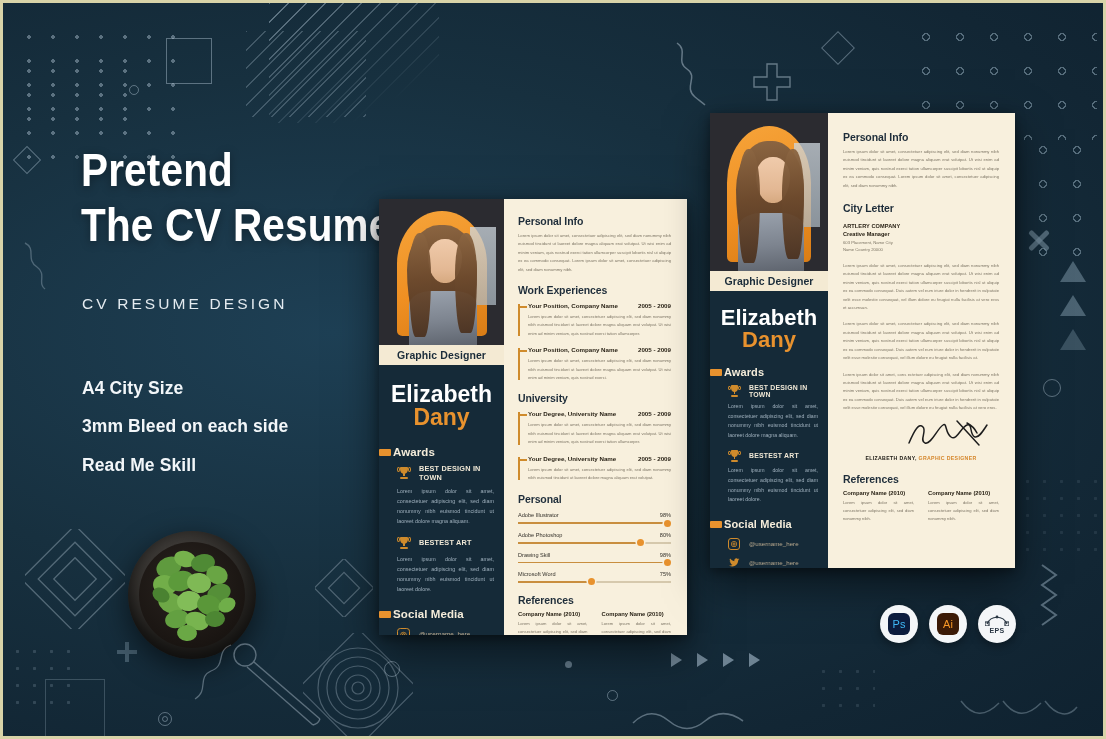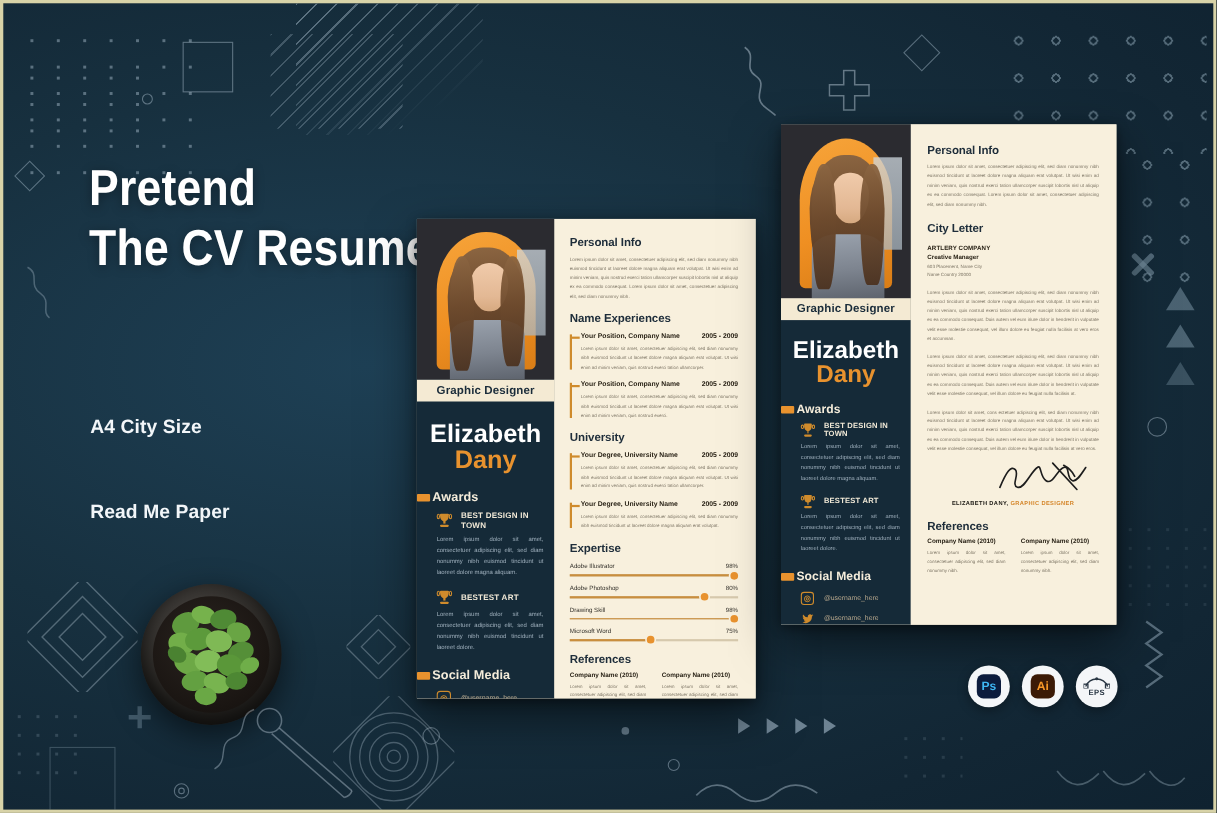--- a/index.html
+++ b/index.html
@@ -177,21 +177,21 @@
   .refcol .rttl { color:#2a2317; font-weight:700; }
 
   
   .badge {
     position:absolute; border-radius:50%; background:#f4f6f8;
     display:flex; align-items:center; justify-content:center;
     box-shadow:0 3px 10px rgba(0,0,0,.35);
   }
   .appsq {
     border-radius:6px; display:flex; align-items:center; justify-content:center;
-    font-weight:700; font-family:"Liberation Sans",sans-serif;
+    font-weight:400; font-family:"Liberation Sans",sans-serif;
   }
   .psq { background:#0c1c3d; color:#3fb7f5; }
   .aisq { background:#3b1a06; color:#f79727; }
   .epslbl { font-size:7px; color:#2a3744; letter-spacing:.3px; font-weight:700; }
 </style>
 </head>
 <body>
 
 <div id="stage">
 
@@ -347,22 +347,24 @@
     <svg width="120" height="30" viewBox="0 0 120 30">
       <path d="M2 8 C14 24, 26 24, 40 10 M44 8 C56 24, 68 24, 82 10 M86 8 C98 24, 110 24, 118 14" fill="none" stroke="rgba(190,210,224,.32)" stroke-width="1.5"></path>
     </svg>
   </div>
   <div class="deco dotgrid faint" style="left:812px;top:660px;width:60px;height:56px;opacity:.7;"></div>
 
   <div class="headline">
     <div>Pretend</div>
     <div>The CV Resume</div>
   </div>
+  <div class="subline">CV RESUME DESIGN</div>
   <div class="feat" style="top:375px;">A4 City Size</div>
-  <div class="feat" style="top:452px;">Read Me Paper</div>
+  <div class="feat" style="top:413px;">3mm Bleed on each side</div>
+  <div class="feat" style="top:452px;">Read Me Skill</div>
 
   <div class="card" style="left:376px;top:196px;width:308px;height:436px;">
 
     <div class="side" style="width:125px;">
       <div class="photo" style="height:146px;">
         <div class="arch"></div>
         <div class="bgwin" style="right:8px;top:28px;width:26px;height:78px;"></div>
         <div class="hair" style="left:28px;top:26px;width:70px;height:112px;"></div>
         <div class="face" style="left:49px;top:40px;width:34px;height:44px;"></div>
         <div class="body" style="left:30px;top:92px;width:68px;height:54px;"></div>
@@ -414,21 +416,21 @@
         <div class="someicon rnd" style="width:13px;height:13px;font-size:8px;">◎</div>
         <div class="sometxt" style="margin-left:9px;font-size:6.4px;">@username_here</div>
       </div>
 
     </div>
 
     <div class="main" style="padding:16px 16px 12px 14px;">
       <div class="mhead" style="font-size:10.5px;">Personal Info</div>
       <div class="mpara" style="margin-top:5px;font-size:4.2px;line-height:2.0;">Lorem ipsum dolor sit amet, consectetuer adipiscing elit, sed diam nonummy nibh euismod tincidunt ut laoreet dolore magna aliquam erat volutpat. Ut wisi enim ad minim veniam, quis nostrud exerci tation ullamcorper suscipit lobortis nisl ut aliquip ex ea commodo consequat. Lorem ipsum dolor sit amet, consectetuer adipiscing elit, sed diam nonummy nibh.</div>
 
-      <div class="mhead" style="margin-top:10px;font-size:10.5px;">Name Experiences</div>
+      <div class="mhead" style="margin-top:10px;font-size:10.5px;">Work Experiences</div>
 
       <div class="entry" style="margin-top:6px;padding-left:10px;">
         <div class="bar"></div>
           <div class="dash" style="left:2px;top:4px;"></div>
         <div style="display:flex;justify-content:space-between;align-items:baseline;">
           <div class="ttl" style="font-size:6.2px;">Your Position, Company Name</div>
           <div class="yr" style="font-size:6.2px;">2005 - 2009</div>
         </div>
         <div class="mpara" style="margin-top:4px;font-size:4.1px;line-height:2.05;">Lorem ipsum dolor sit amet, consectetuer adipiscing elit, sed diam nonummy nibh euismod tincidunt ut laoreet dolore magna aliquam erat volutpat. Ut wisi enim ad minim veniam, quis nostrud exerci tation ullamcorper.</div>
       </div>
@@ -458,21 +460,21 @@
       <div class="entry" style="margin-top:8px;padding-left:10px;">
         <div class="bar"></div>
           <div class="dash" style="left:2px;top:4px;"></div>
         <div style="display:flex;justify-content:space-between;align-items:baseline;">
           <div class="ttl" style="font-size:6.2px;">Your Degree, University Name</div>
           <div class="yr" style="font-size:6.2px;">2005 - 2009</div>
         </div>
         <div class="mpara" style="margin-top:4px;font-size:4.1px;line-height:2.05;">Lorem ipsum dolor sit amet, consectetuer adipiscing elit, sed diam nonummy nibh euismod tincidunt ut laoreet dolore magna aliquam erat volutpat.</div>
       </div>
 
-      <div class="mhead" style="margin-top:11px;font-size:10.5px;">Expertise</div>
+      <div class="mhead" style="margin-top:11px;font-size:10.5px;">Personal</div>
 
       <div class="skillrow" style="margin-top:7px;">
         <div class="sname" style="font-size:5.6px;">Adobe Illustrator</div>
         <div class="spct" style="font-size:5.6px;">98%</div>
         <div class="skilltrack" style="margin-top:4px;">
           <div class="fill" style="width:98%"></div>
           <div class="knob" style="left:98%"></div>
         </div>
       </div>
       <div class="skillrow" style="margin-top:8px;">

